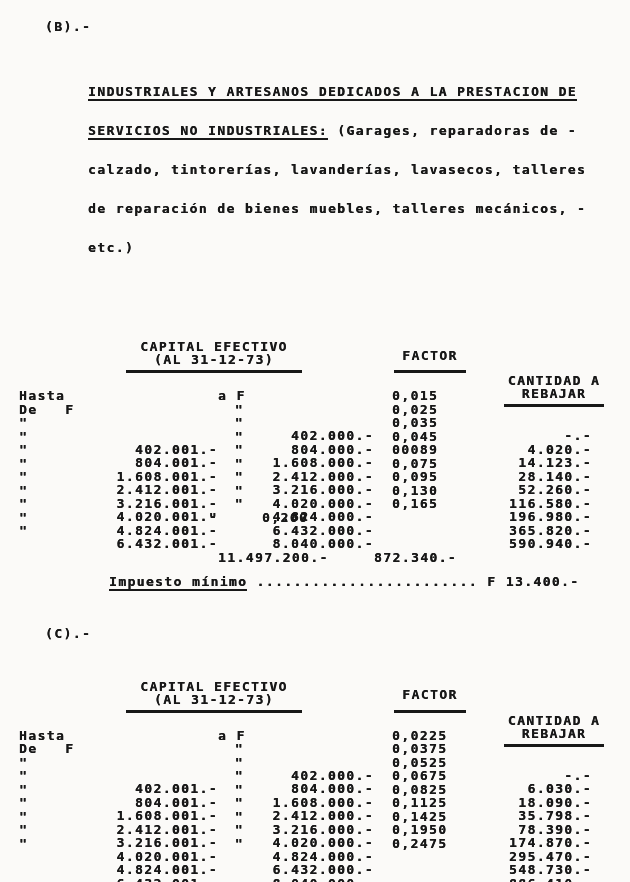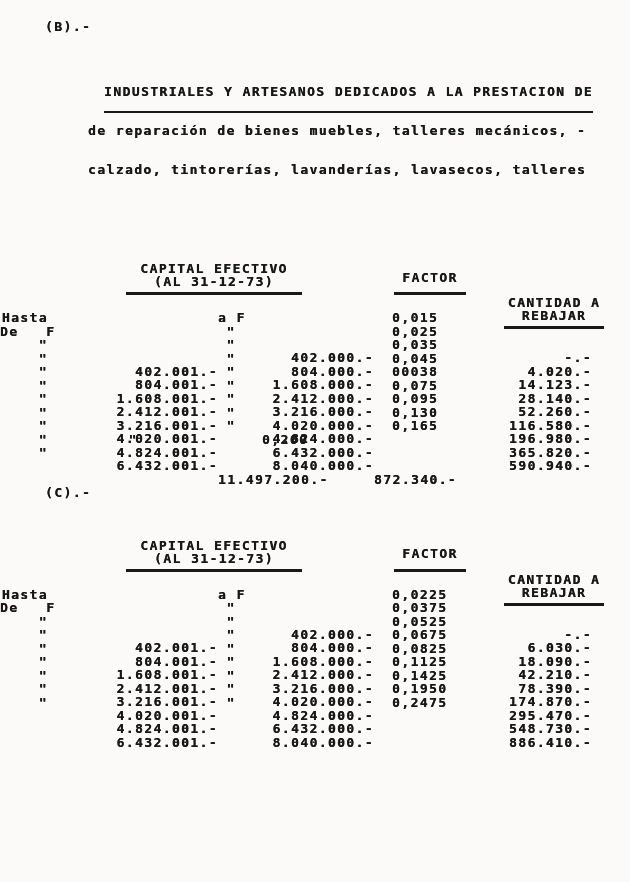--- a/index.html
+++ b/index.html
@@ -15,53 +15,55 @@
     line-height:13px;
     letter-spacing:1.4px;
     padding-top:20px;
     box-sizing:border-box;
     overflow:hidden;
     text-shadow:0.3px 0.3px 0 currentColor;
   }
   .hang{position:relative;padding-left:88px;white-space:pre;}
   .hang .lbl{position:absolute;left:45px;top:0;}
   .htxt div{margin-bottom:0;}
-  .u{border-bottom:2px solid currentColor;padding-bottom:12px;margin-left:16px;}
+  .u{border-bottom:2px solid currentColor;padding-bottom:0px;}
   
   .thead{position:relative;height:36px;margin-top:34px;}
   .thead .hcol{position:absolute;top:0;height:30px;text-align:center;
     border-bottom:3px solid currentColor;display:flex;flex-direction:column;
     justify-content:flex-start;box-sizing:content-box;}
   .thead .hc1{left:126px;width:176px;}
   .thead .hc2{left:394px;width:72px;justify-content:center;}
   .thead .hc3{left:504px;width:100px;margin-top:34px;}
   
   .tbody{margin-top:13px;}
   .tr{display:grid;grid-template-columns:48px 170px 26px 130px 78px 140px;height:13.5px;white-space:pre;}
   .c{display:block;}
-  .c1{padding-left:0;text-align:right;}
+  .c1{padding-left:19px;text-align:left;}
   .c2,.c4,.c6{text-align:right;margin-top:40px;}
-  .c3{text-align:center;}
+  .c3{text-align:right;}
   .c5{padding-left:18px;text-align:left;}
   .minline{margin-left:72px;white-space:pre;}
   .minline-b{margin-top:24px;}
   .sec-c{margin-top:26px;}
   .thead-c{margin-top:14px;}
 </style>
 </head>
 <body>
 
 <div class="page">
 
   <div class="hang">
     <span class="lbl">(B).-</span>
     <div class="htxt">
       <div><span class="u">INDUSTRIALES Y ARTESANOS DEDICADOS A LA PRESTACION DE</span></div>
+      <div><span class="u">SERVICIOS NO INDUSTRIALES:</span><span> (Garages, reparadoras de -</span></div>
+      <div>calzado, tintorerías, lavanderías, lavasecos, talleres</div>
       <div>de reparación de bienes muebles, talleres mecánicos, -</div>
-      <div>calzado, tintorerías, lavanderías, lavasecos, talleres</div>
+      <div>etc.)</div>
     </div>
   </div>
 
   <div class="thead">
     <div class="hcol hc1">
       <span>CAPITAL EFECTIVO</span>
       <span>(AL  31-12-73)</span>
     </div>
     <div class="hcol hc2">
       <span>FACTOR</span>
@@ -103,21 +105,21 @@
         <span class="c c3">"</span>
         <span class="c c4">2.412.000.-</span>
         <span class="c c5">0,045</span>
         <span class="c c6">28.140.-</span>
       </div>
       <div class="tr">
         <span class="c c1">"</span>
         <span class="c c2">2.412.001.-</span>
         <span class="c c3">"</span>
         <span class="c c4">3.216.000.-</span>
-        <span class="c c5">00038</span>
+        <span class="c c5">00089</span>
         <span class="c c6">52.260.-</span>
       </div>
       <div class="tr">
         <span class="c c1">"</span>
         <span class="c c2">3.216.001.-</span>
         <span class="c c3">"</span>
         <span class="c c4">4.020.000.-</span>
         <span class="c c5">0,075</span>
         <span class="c c6">116.580.-</span>
       </div>
@@ -155,20 +157,23 @@
       <div class="tr">
         <span class="c c1">"</span>
         <span class="c c2"></span>
         <span class="c c3"></span>
         <span class="c c4"></span>
         <span class="c c5"></span>
         <span class="c c6"></span>
       </div>
   </div>
 
+  <div class="minline minline-b">
+    <span class="u">Impuesto mínimo</span><span> ........................ F 13.400.-</span>
+  </div>
 
   <div class="hang sec-c">
     <span class="lbl">(C).-</span>
   </div>
 
   <div class="thead thead-c">
     <div class="hcol hc1">
       <span>CAPITAL EFECTIVO</span>
       <span>(AL  31-12-73)</span>
     </div>
@@ -205,21 +210,21 @@
         <span class="c c4">1.608.000.-</span>
         <span class="c c5">0,0525</span>
         <span class="c c6">18.090.-</span>
       </div>
       <div class="tr">
         <span class="c c1">"</span>
         <span class="c c2">1.608.001.-</span>
         <span class="c c3">"</span>
         <span class="c c4">2.412.000.-</span>
         <span class="c c5">0,0675</span>
-        <span class="c c6">42.210.-</span>
+        <span class="c c6">35.798.-</span>
       </div>
       <div class="tr">
         <span class="c c1">"</span>
         <span class="c c2">2.412.001.-</span>
         <span class="c c3">"</span>
         <span class="c c4">3.216.000.-</span>
         <span class="c c5">0,0825</span>
         <span class="c c6">78.390.-</span>
       </div>
       <div class="tr">

